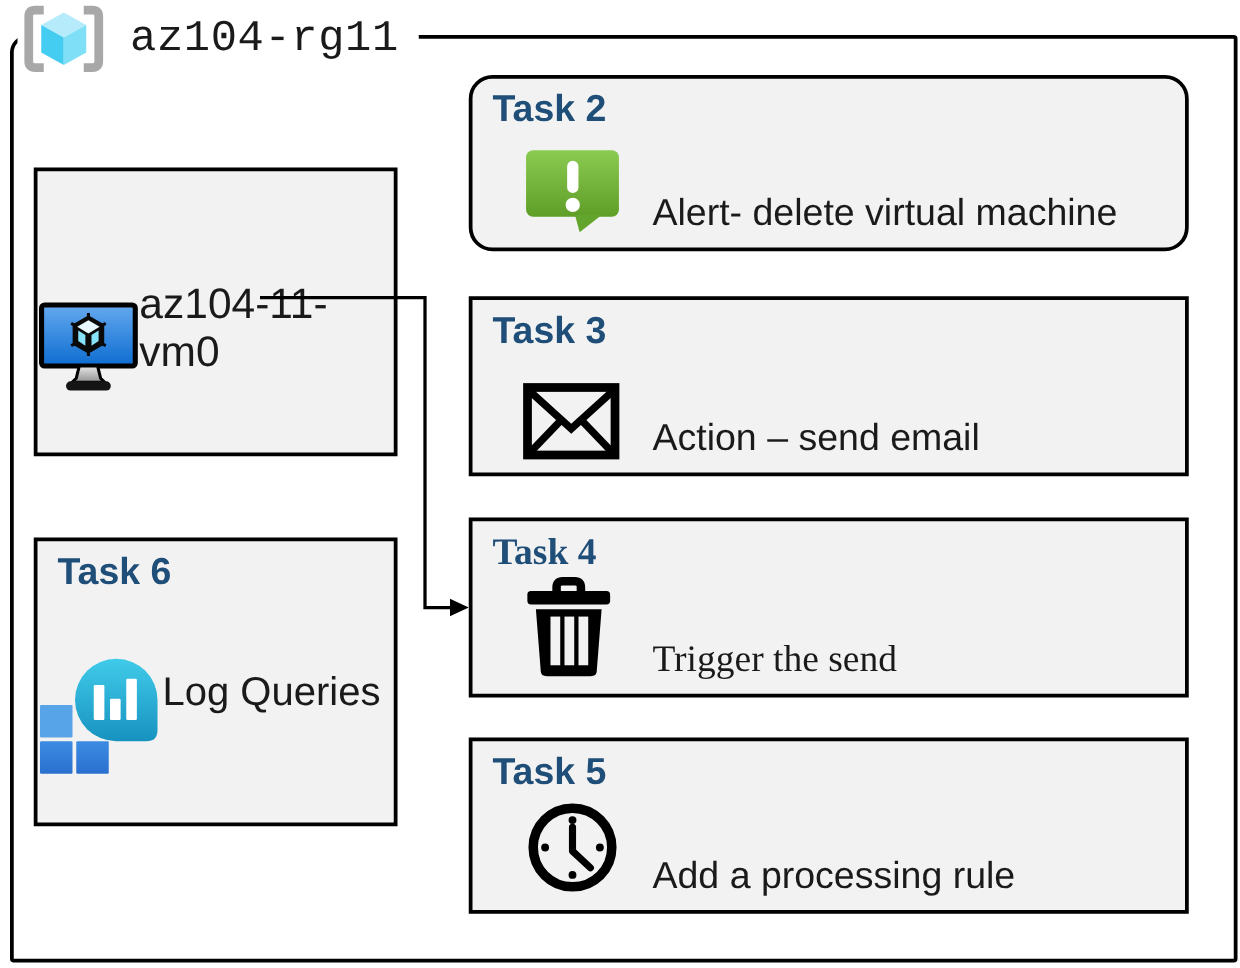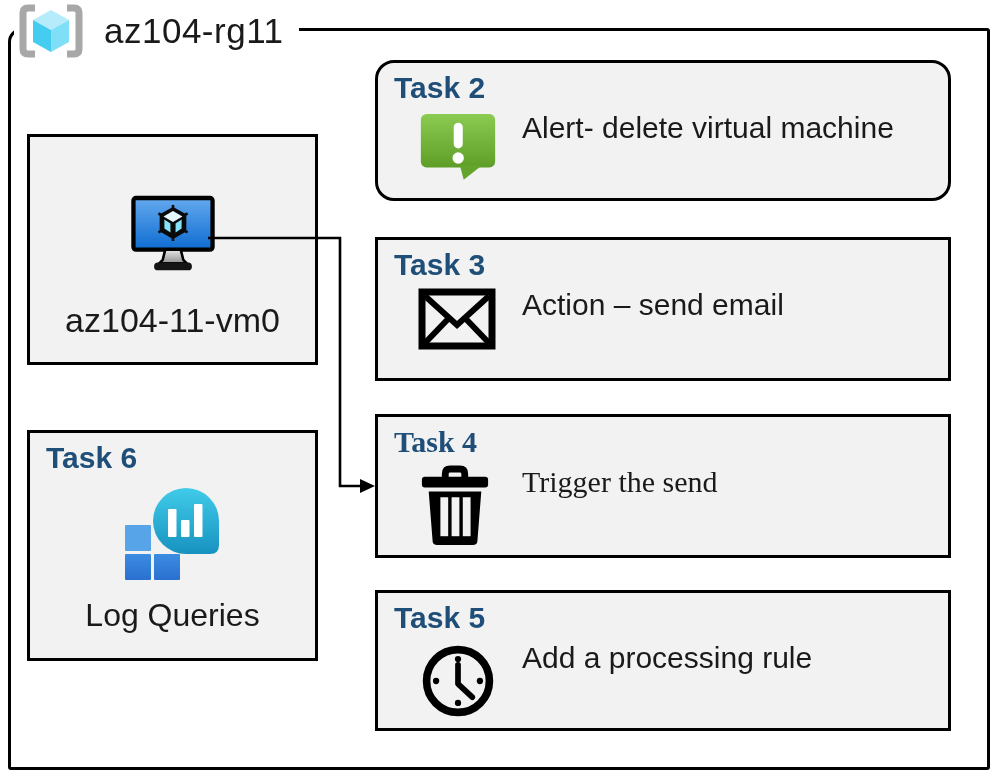--- a/index.html
+++ b/index.html
@@ -10,49 +10,49 @@
   .outer-border {
     position:absolute; left:8px; top:28px; width:982px; height:742px;
     border:3px solid #000; border-radius:14px 3px 3px 3px; box-sizing:border-box;
     background:#ffffff;
   }
   .header {
     position:absolute; left:14px; top:2px; z-index:3;
     display:flex; align-items:center; gap:16px;
     background:#ffffff; padding:0 16px 0 0;
   }
-  .header-title { font-size:35px; color:#1a1a1a; letter-spacing:0.5px; }
+  .header-title { font-size:35px; color:#1a1a1a; letter-spacing:0.5px;font-family:Liberation Mono, monospace; }
 
   .task-box {
     position:absolute; background:#f2f2f2; border:3px solid #000;
     box-sizing:border-box; z-index:1;
   }
   #task1-box { left:27px;  top:134px; width:291px; height:231px; }
   #task6-box { left:27px;  top:430px; width:291px; height:231px; }
   #task2-box { left:375px; top:60px;  width:576px; height:141px;border-radius:19px; }
   #task3-box { left:375px; top:237px; width:576px; height:144px; }
   #task4-box { left:375px; top:414px; width:576px; height:144px;font-family:Liberation Serif, serif; }
   #task5-box { left:375px; top:590px; width:576px; height:141px; }
 
   .task-title {
     position:absolute; top:8px; left:16px;
     font-size:30px; font-weight:bold; color:#1F4E79;
   }
   .stack {
     position:absolute; left:0; top:0; right:0; bottom:0;
-    display:flex; flex-direction:column; align-items:center;
+    display:flex; flex-direction:row; align-items:center;
   }
   .stack .icon-slot-1 { margin-top:58px; }
   .stack .icon-slot-6 { margin-top:52px; }
   .vm-label  { margin-top:26px; font-size:34px; color:#1a1a1a; }
   .log-label { margin-top:16px; font-size:32px; color:#1a1a1a; }
 
   .row {
     position:absolute; left:40px; top:48px; bottom:10px;
-    display:flex; align-items:flex-start;
+    display:flex; align-items:flex-end;
   }
   .icon-wrap { width:104px; display:flex; align-items:center; }
   .task-label { font-size:30px; color:#1a1a1a; white-space:nowrap; }
 
   .overlay {
     position:absolute; left:0; top:0; z-index:2; pointer-events:none;
   }
 </style>
 </head>
 <body>

